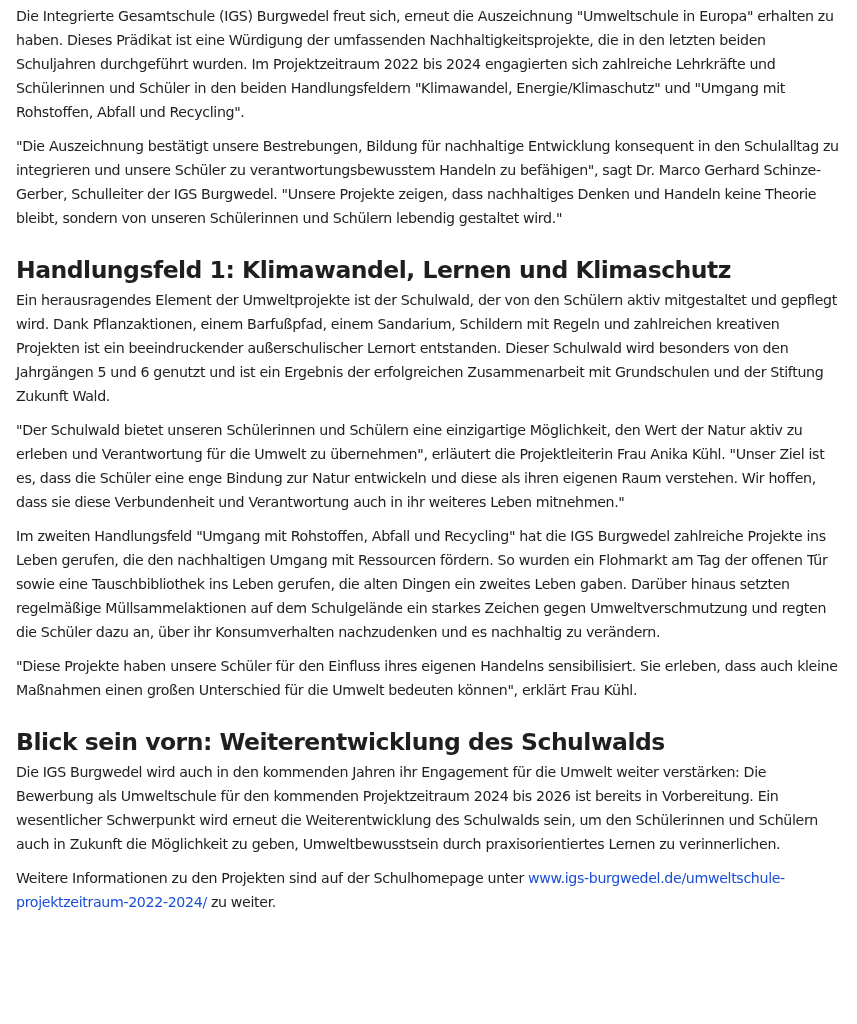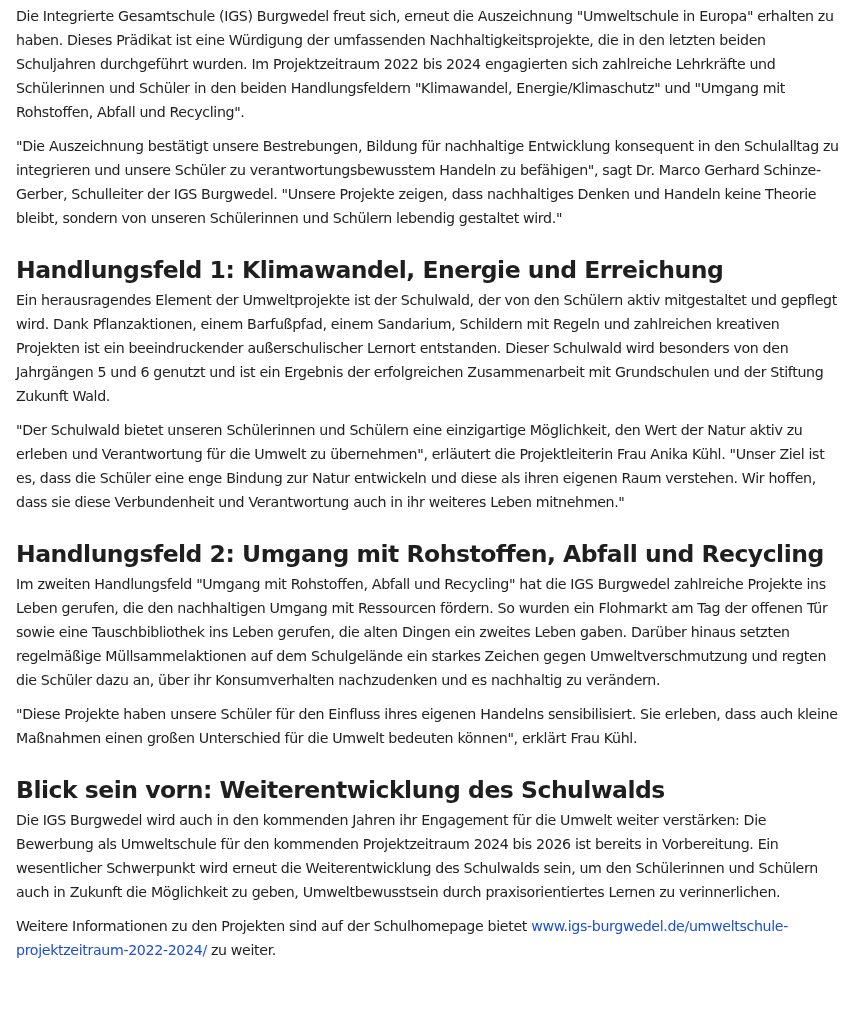--- a/index.html
+++ b/index.html
@@ -39,24 +39,23 @@
     }
     .first-para { margin-top: 0; }
   </style>
 </head>
 <body>
 
 <div class="article">
   <p class="first-para">Die Integrierte Gesamtschule (IGS) Burgwedel freut sich, erneut die Auszeichnung "Umweltschule in Europa" erhalten zu haben. Dieses Prädikat ist eine Würdigung der umfassenden Nachhaltigkeitsprojekte, die in den letzten beiden Schuljahren durchgeführt wurden. Im Projektzeitraum 2022 bis 2024 engagierten sich zahlreiche Lehrkräfte und Schülerinnen und Schüler in den beiden Handlungsfeldern "Klimawandel, Energie/Klimaschutz" und "Umgang mit Rohstoffen, Abfall und Recycling".</p>
   <p>"Die Auszeichnung bestätigt unsere Bestrebungen, Bildung für nachhaltige Entwicklung konsequent in den Schulalltag zu integrieren und unsere Schüler zu verantwortungsbewusstem Handeln zu befähigen", sagt Dr. Marco Gerhard Schinze-Gerber, Schulleiter der IGS Burgwedel. "Unsere Projekte zeigen, dass nachhaltiges Denken und Handeln keine Theorie bleibt, sondern von unseren Schülerinnen und Schülern lebendig gestaltet wird."</p>
 
-  <h2>Handlungsfeld 1: Klimawandel, Energie und Erreichung</h2>
+  <h2>Handlungsfeld 1: Klimawandel, Lernen und Klimaschutz</h2>
   <p>Ein herausragendes Element der Umweltprojekte ist der Schulwald, der von den Schülern aktiv mitgestaltet und gepflegt wird. Dank Pflanzaktionen, einem Barfußpfad, einem Sandarium, Schildern mit Regeln und zahlreichen kreativen Projekten ist ein beeindruckender außerschulischer Lernort entstanden. Dieser Schulwald wird besonders von den Jahrgängen 5 und 6 genutzt und ist ein Ergebnis der erfolgreichen Zusammenarbeit mit Grundschulen und der Stiftung Zukunft Wald.</p>
   <p>"Der Schulwald bietet unseren Schülerinnen und Schülern eine einzigartige Möglichkeit, den Wert der Natur aktiv zu erleben und Verantwortung für die Umwelt zu übernehmen", erläutert die Projektleiterin Frau Anika Kühl. "Unser Ziel ist es, dass die Schüler eine enge Bindung zur Natur entwickeln und diese als ihren eigenen Raum verstehen. Wir hoffen, dass sie diese Verbundenheit und Verantwortung auch in ihr weiteres Leben mitnehmen."</p>
 
-  <h2>Handlungsfeld 2: Umgang mit Rohstoffen, Abfall und Recycling</h2>
   <p>Im zweiten Handlungsfeld "Umgang mit Rohstoffen, Abfall und Recycling" hat die IGS Burgwedel zahlreiche Projekte ins Leben gerufen, die den nachhaltigen Umgang mit Ressourcen fördern. So wurden ein Flohmarkt am Tag der offenen Tür sowie eine Tauschbibliothek ins Leben gerufen, die alten Dingen ein zweites Leben gaben. Darüber hinaus setzten regelmäßige Müllsammelaktionen auf dem Schulgelände ein starkes Zeichen gegen Umweltverschmutzung und regten die Schüler dazu an, über ihr Konsumverhalten nachzudenken und es nachhaltig zu verändern.</p>
   <p>"Diese Projekte haben unsere Schüler für den Einfluss ihres eigenen Handelns sensibilisiert. Sie erleben, dass auch kleine Maßnahmen einen großen Unterschied für die Umwelt bedeuten können", erklärt Frau Kühl.</p>
 
   <h2>Blick sein vorn: Weiterentwicklung des Schulwalds</h2>
   <p>Die IGS Burgwedel wird auch in den kommenden Jahren ihr Engagement für die Umwelt weiter verstärken: Die Bewerbung als Umweltschule für den kommenden Projektzeitraum 2024 bis 2026 ist bereits in Vorbereitung. Ein wesentlicher Schwerpunkt wird erneut die Weiterentwicklung des Schulwalds sein, um den Schülerinnen und Schülern auch in Zukunft die Möglichkeit zu geben, Umweltbewusstsein durch praxisorientiertes Lernen zu verinnerlichen.</p>
-  <p><span>Weitere Informationen zu den Projekten sind auf der Schulhomepage bietet </span><a href="#">www.igs-burgwedel.de/umweltschule-projektzeitraum-2022-2024/</a><span> zu weiter.</span></p>
+  <p><span>Weitere Informationen zu den Projekten sind auf der Schulhomepage unter </span><a href="#">www.igs-burgwedel.de/umweltschule-projektzeitraum-2022-2024/</a><span> zu weiter.</span></p>
 </div>
 
 </body></html>

